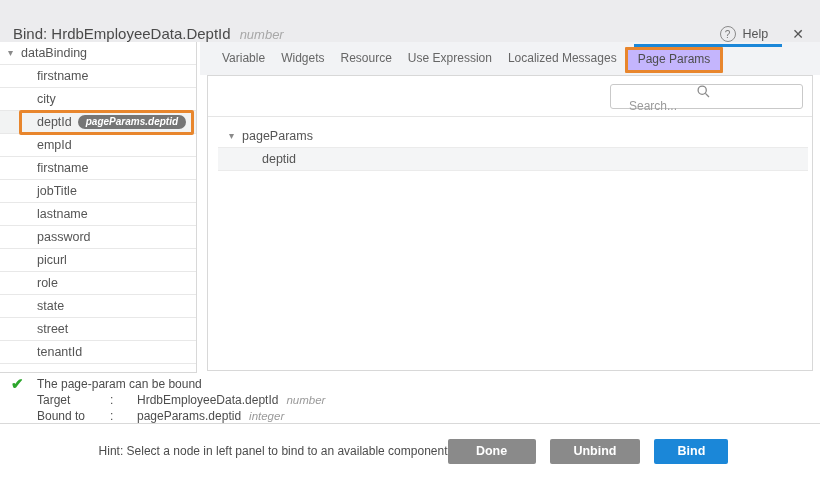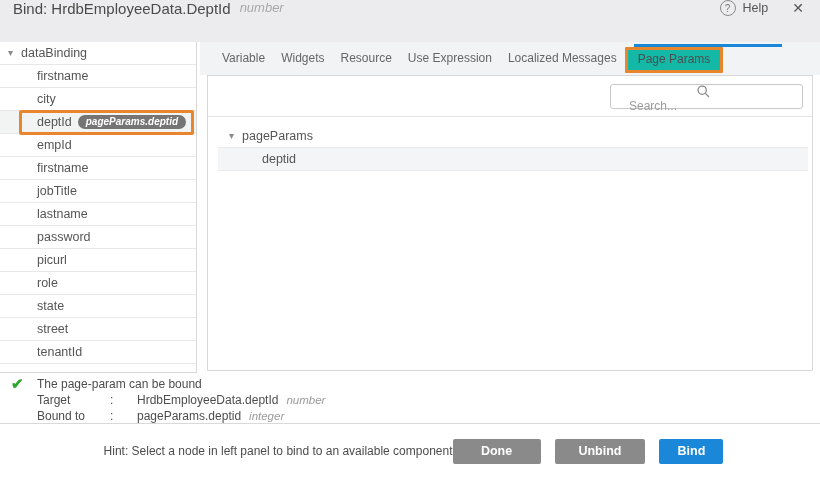--- a/index.html
+++ b/index.html
@@ -1,21 +1,21 @@
 <!DOCTYPE html>
 <html><head>
 <meta charset="utf-8">
 <style>
   html,body{margin:0;padding:0;background:#fff;}
   .dialog{position:relative;width:820px;height:489px;background:#fff;
     font-family:"Liberation Sans",sans-serif;overflow:hidden;}
 
   
   .header{position:absolute;left:0;top:0;width:100%;height:42px;background:#ececee;
-    display:flex;align-items:flex-start;padding:0 16px 0 13px;box-sizing:border-box;}
+    display:flex;align-items:flex-end;padding:0 16px 0 13px;box-sizing:border-box;}
   .title{font-size:15px;color:#4a4a4a;}
   .title-type{font-size:13px;font-style:italic;color:#a8a8a8;margin-left:9px;}
   .header-right{margin-left:auto;display:flex;align-items:center;}
   .help-icon{width:14px;height:14px;border:1px solid #8a8a8a;border-radius:50%;
     font-size:10px;color:#777;display:flex;align-items:center;justify-content:center;cursor:pointer;}
   .help-label{font-size:12.5px;color:#555;margin-left:7px;cursor:pointer;}
   .close-icon{font-size:14px;color:#555;margin-left:24px;cursor:pointer;}
 
   
   .sidebar{position:absolute;left:0;top:42px;width:197px;height:331px;box-sizing:border-box;
@@ -28,21 +28,21 @@
   .side-row--bound{background:#f2f3f3;}
   .bound-wrap{display:inline-flex;align-items:center;border:3px solid #e8862d;border-radius:2px;
     height:25px;box-sizing:border-box;padding:0 5px 0 15px;margin-left:-18px;background:transparent;}
   .badge{background:#757575;color:#fff;font-size:10px;font-style:italic;font-weight:bold;
     padding:1px 8px 2px;border-radius:9px;margin-left:6px;white-space:nowrap;}
 
   
   .tab-bar{position:absolute;left:200px;top:42px;right:0;height:33px;background:#f2f3f5;
     display:flex;padding-left:14px;box-sizing:border-box;}
   .tab{font-size:12px;color:#666;line-height:33px;padding:0 8px;cursor:pointer;white-space:nowrap;}
-  .tab--active{margin-top:5px;height:26px;box-sizing:border-box;background:#14b8a6;color:#4d4d4d;
+  .tab--active{margin-top:5px;height:26px;box-sizing:border-box;background:#c4b5fd;color:#4d4d4d;
     border:3px solid #e8862d;border-radius:1px;line-height:19px;padding:0 10px;position:relative;}
   .tab--active::before{content:"";position:absolute;top:-6px;left:6px;width:148px;height:3px;
     background:#1b87d8;}
 
   
   .panel{position:absolute;left:207px;top:75px;width:606px;height:296px;box-sizing:border-box;
     border:1px solid #d8d8d8;background:#fff;}
   .search-row{height:40px;border-bottom:1px solid #e5e5e5;position:relative;}
   .search-box{position:absolute;right:9px;top:8px;width:193px;height:25px;box-sizing:border-box;
     border:1px solid #c9c9c9;border-radius:3px;display:flex;align-items:center;padding:0 7px;background:#fff;flex-direction:column;}
@@ -67,21 +67,21 @@
 
   
   .footer{position:absolute;left:0;top:423px;width:100%;height:55px;box-sizing:border-box;
     border-top:1px solid #d9d9d9;display:flex;align-items:center;justify-content:center;
     padding:0 17px 0 24px;}
   .hint{font-size:12px;color:#4c4c4c;}
   .btn{height:25px;border:none;border-radius:2px;color:#fff;font-size:12.5px;font-weight:bold;
     font-family:"Liberation Sans",sans-serif;cursor:pointer;padding:0;}
   .btn-done{width:88px;background:#8a8a8a;}
   .btn-unbind{width:90px;background:#8a8a8a;margin-left:10px;}
-  .btn-bind{width:64px;background:#1b87d8;margin-left:10px;}
+  .btn-bind{width:74px;background:#1b87d8;margin-left:10px;}
 </style>
 </head>
 <body>
 
 <div class="dialog">
 
   <div class="header">
     <span class="title">Bind: HrdbEmployeeData.DeptId</span>
     <span class="title-type">number</span>
     <div class="header-right">

